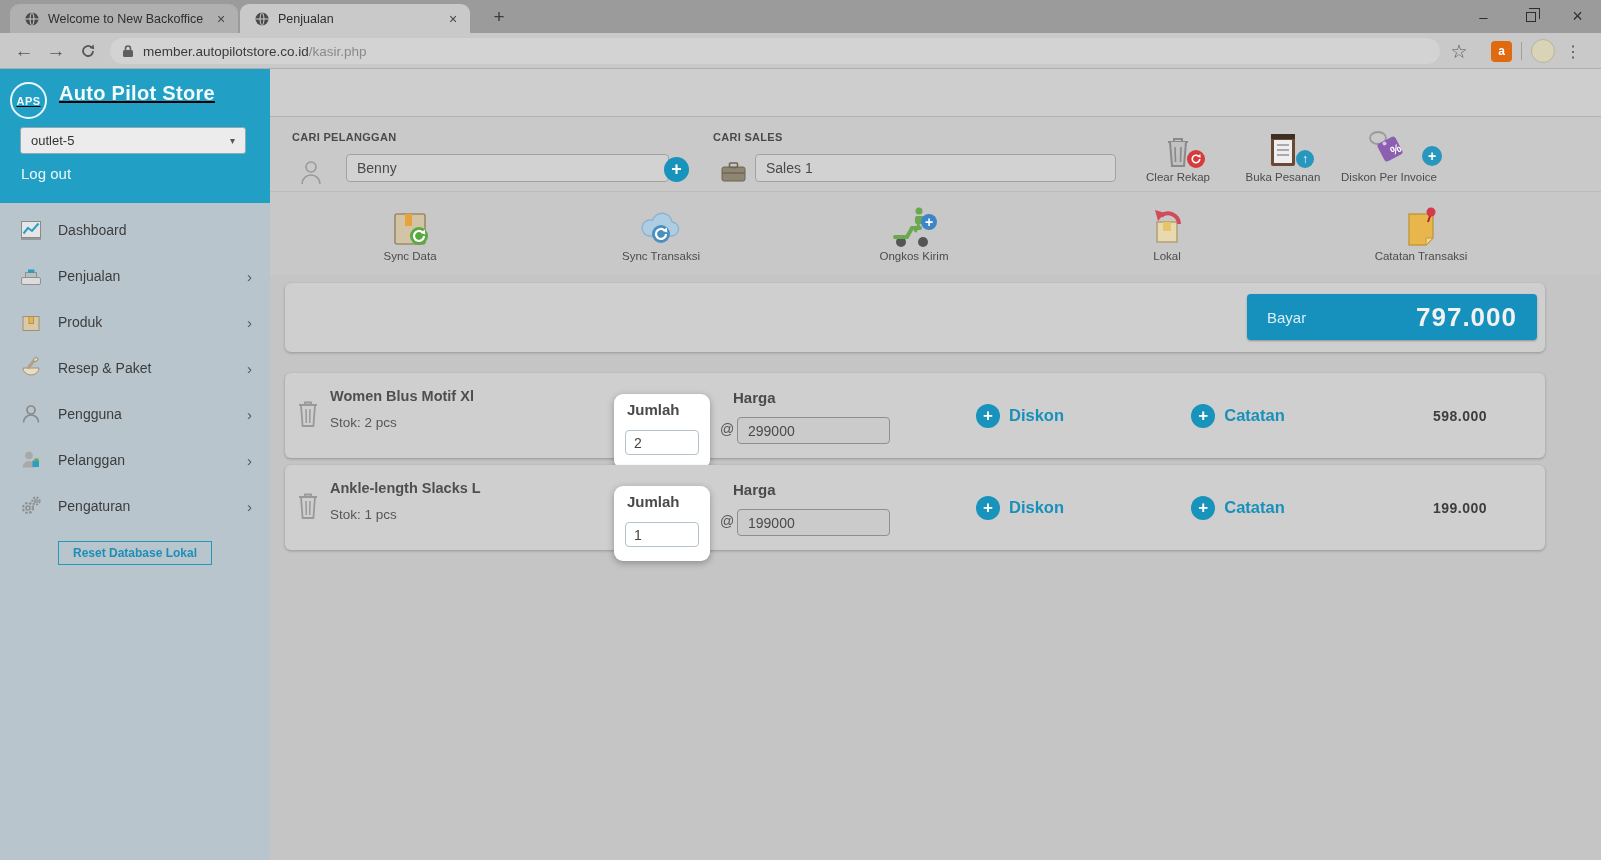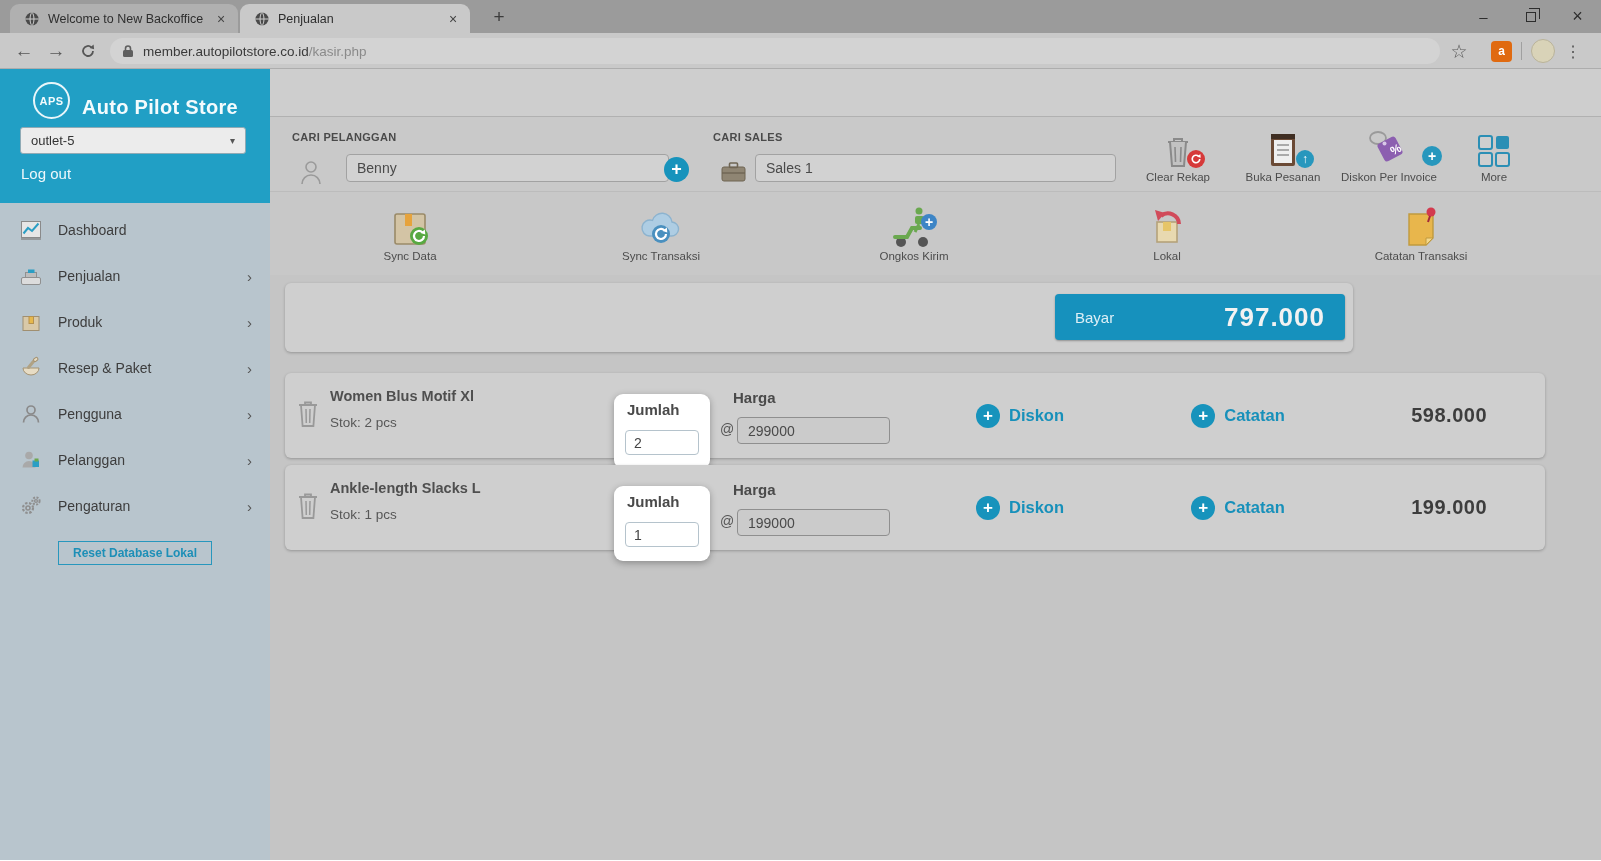--- a/index.html
+++ b/index.html
@@ -27,21 +27,21 @@
   .url .path { color:#8a8a8a; }
   .tb-right { position:absolute; top:4px; display:flex; align-items:center; }
   .ext-bag { width:21px; height:21px; border-radius:4px; background:#e06a10; color:#fff; font-size:12px; font-weight:bold; display:flex; align-items:center; justify-content:center; }
   .avatar { width:24px; height:24px; border-radius:50%; background:#d9d3b8; border:1px solid #b9b39a; }
   .vsep { width:1px; height:18px; background:#a0a0a0; margin:0 9px; }
 
   
   .app { display:flex; height:791px; }
   .sidebar { width:270px; background:#b8c5cd; position:relative; flex:0 0 auto; }
   .sb-head { height:134px; background:#219fc5; position:relative; }
-  .brand-row { display:flex; align-items:flex-end; padding:13px 0 0 33px; }
+  .brand-row { display:flex; align-items:flex-start; padding:13px 0 0 10px;text-decoration:underline; }
   .logo-circ { width:37px; height:37px; border-radius:50%; border:2.5px solid #e9f6fa; color:#f2fbfd; display:flex; align-items:center; justify-content:center; font-size:11px; font-weight:bold; letter-spacing:.5px; }
   .brand { color:#f4fbfd; font-size:20px; font-weight:bold; margin-left:12px; letter-spacing:.3px; }
   .outlet { position:absolute; left:20px; top:58px; width:226px; height:27px; background:#ececec; border:1px solid #8faab5; border-radius:3px; display:flex; align-items:center; padding:0 10px; font-size:13px; color:#333; }
   .outlet .arr { margin-left:auto; font-size:10px; color:#555; }
   .logout { position:absolute; left:21px; top:96px; color:#eef8fb; font-size:15px; }
   .menu { padding-top:4px; }
   .mi { height:46px; display:flex; align-items:center; padding:0 16px; position:relative; }
   .mi-ic { width:30px; height:26px; display:flex; align-items:center; justify-content:center; margin-right:12px; flex:0 0 auto; }
   .mi-label { font-size:14px; color:#3d3d3d; }
   .mi-chev { position:absolute; right:18px; font-size:15px; color:#555; }
@@ -58,42 +58,42 @@
 
   .action { position:absolute; top:8px; width:110px; text-align:center; }
   .action .a-ic { height:43px; display:flex; align-items:flex-end; justify-content:center; position:relative; }
   .action .a-label { font-size:11.5px; color:#4c4c4c; margin-top:3px; }
   .badge { position:absolute; width:18px; height:18px; border-radius:50%; display:flex; align-items:center; justify-content:center; }
 
   .sync-item { position:absolute; top:10px; width:160px; text-align:center; }
   .sync-item .a-ic { height:46px; display:flex; align-items:flex-end; justify-content:center; position:relative; }
   .sync-item .a-label { font-size:11.5px; color:#4c4c4c; margin-top:2px; }
 
-  .bayar-panel { position:relative; margin:8px 0 0 15px; width:1068px; height:69px; background:#cfcfcf; border-radius:6px; box-shadow:0 1px 3px rgba(0,0,0,.25); }
+  .bayar-panel { position:relative; margin:8px 0 0 15px; width:1260px; height:69px; background:#cfcfcf; border-radius:6px; box-shadow:0 1px 3px rgba(0,0,0,.25); }
   .bayar-btn { position:absolute; right:8px; top:11px; width:290px; height:46px; background:#1691bd; border-radius:4px; display:flex; align-items:center; padding:0 20px; box-shadow:0 1px 2px rgba(0,0,0,.3); }
   .bayar-label { color:#ddeff6; font-size:15px; }
   .bayar-amount { margin-left:auto; color:#f2f2f2; font-size:26px; font-weight:bold; letter-spacing:1px; }
 
   .row { position:relative; margin:7px 0 0 15px; width:1260px; height:85px; background:#cfcfcf; border-radius:6px; box-shadow:0 1px 3px rgba(0,0,0,.25); }
   .row.first { margin-top:21px; }
   .trash { position:absolute; left:12px; top:26px; }
   .pname { position:absolute; left:45px; top:15px; font-size:14.5px; font-weight:bold; color:#4f4f4f; }
   .pstock { position:absolute; left:45px; top:42px; font-size:13.5px; color:#575757; }
   .qty-card { position:absolute; left:329px; top:21px; width:96px; height:75px; background:#fff; border-radius:9px; box-shadow:0 2px 7px rgba(0,0,0,.3); }
   .qty-label { position:absolute; left:13px; top:7px; font-size:15px; font-weight:bold; color:#4a4a4a; }
   .qty-input { position:absolute; left:11px; top:36px; width:74px; height:25px; background:#fff; border:1px solid #b5c3cc; border-radius:4px; font-size:14px; color:#444; padding:0 8px; font-family:"Liberation Sans",sans-serif; }
   .harga-label { position:absolute; left:448px; top:16px; font-size:15px; font-weight:bold; color:#4a4a4a; }
   .at-sym { position:absolute; left:435px; top:48px; font-size:14px; color:#555; }
   .harga-input { position:absolute; left:452px; top:44px; width:153px; height:27px; background:#cbcbcb; border:1px solid #8f8f8f; border-radius:4px; font-size:14px; color:#4a4a4a; padding:0 10px; font-family:"Liberation Sans",sans-serif; }
   .teal-action { position:absolute; top:0; height:85px; display:flex; align-items:center; justify-content:center; gap:9px; }
   .teal-action .plus-circle { width:24px; height:24px; font-size:17px; }
   .teal-action .ta-label { color:#1790ba; font-size:16.5px; font-weight:bold; }
   .ta-diskon { left:660px; width:150px; }
   .ta-catatan { left:878px; width:150px; }
-  .subtotal { position:absolute; right:58px; top:0; height:85px; display:flex; align-items:center; font-size:20px; font-weight:bold; color:#3d3d3d; letter-spacing:.5px; }
+  .subtotal { position:absolute; right:58px; top:0; height:85px; display:flex; align-items:center; font-size:14px; font-weight:bold; color:#3d3d3d; letter-spacing:.5px; }
 </style>
 </head>
 <body>
 
 <div class="titlebar">
   <div class="tab inactive">
     <svg class="fav" viewBox="0 0 16 16">
         <circle cx="8" cy="8" r="6.5" fill="#4a4a4a"></circle>
         <path d="M1.5 8h13M8 1.5c2.6 2 2.6 11 0 13M8 1.5c-2.6 2-2.6 11 0 13" fill="none" stroke="#cfcfcf" stroke-width="1"></path>
       </svg>
@@ -305,31 +305,20 @@
               <ellipse cx="12" cy="8" rx="8" ry="6" fill="none" stroke="#9a9a9a" stroke-width="1.8"></ellipse>
               <rect x="14" y="9" width="20" height="20" rx="3" transform="rotate(-28 24 19)" fill="#8c5fb0"></rect>
               <circle cx="18.5" cy="13.5" r="2" fill="#d8c8e8"></circle>
               <text x="25" y="26" font-size="12" font-weight="bold" fill="#fff" transform="rotate(-28 25 22)">%</text>
             </svg>
           <span class="badge" style="right:2px; bottom:2px; background:#2797bd; color:#fff; font-size:14px; font-weight:bold; width:20px; height:20px;">+</span>
         </div>
         <div class="a-label">Diskon Per Invoice</div>
       </div>
 
-      <div class="action" style="left:1169px;">
-        <div class="a-ic">
-          <svg width="34" height="34" viewBox="0 0 34 34">
-              <rect x="2" y="2" width="13" height="13" rx="2" fill="#cfcfcf" stroke="#2b8fb5" stroke-width="2"></rect>
-              <rect x="19" y="2" width="13" height="13" rx="2" fill="#2b8fb5"></rect>
-              <rect x="2" y="19" width="13" height="13" rx="2" fill="#cfcfcf" stroke="#2b8fb5" stroke-width="2"></rect>
-              <rect x="19" y="19" width="13" height="13" rx="2" fill="#cfcfcf" stroke="#2b8fb5" stroke-width="2"></rect>
-            </svg>
-        </div>
-        <div class="a-label">More</div>
-      </div>
     </div>
 
     <div class="strip3">
       <div class="sync-item" style="left:60px;">
         <div class="a-ic">
           <svg width="38" height="40" viewBox="0 0 38 40">
               <rect x="4" y="6" width="30" height="30" rx="2" fill="#d3c4a5" stroke="#9a8a68" stroke-width="1.6"></rect>
               <rect x="14" y="6" width="7" height="12" fill="#e6a33c"></rect>
               <circle cx="28" cy="28" r="9" fill="#58a942"></circle>
               <path d="M33 28a5 5 0 1 1-1.6-3.7" fill="none" stroke="#fff" stroke-width="2.2"></path>

